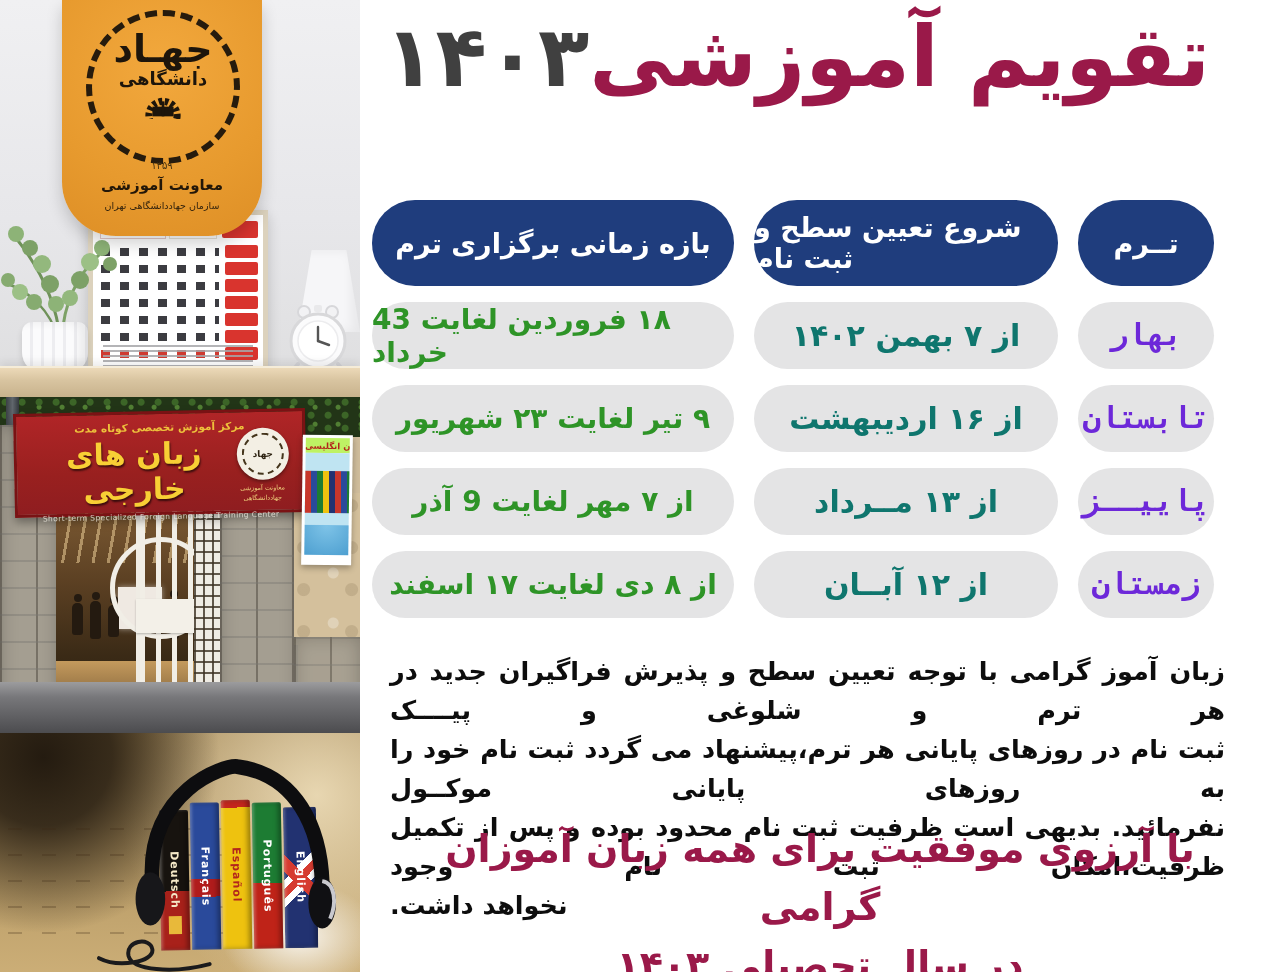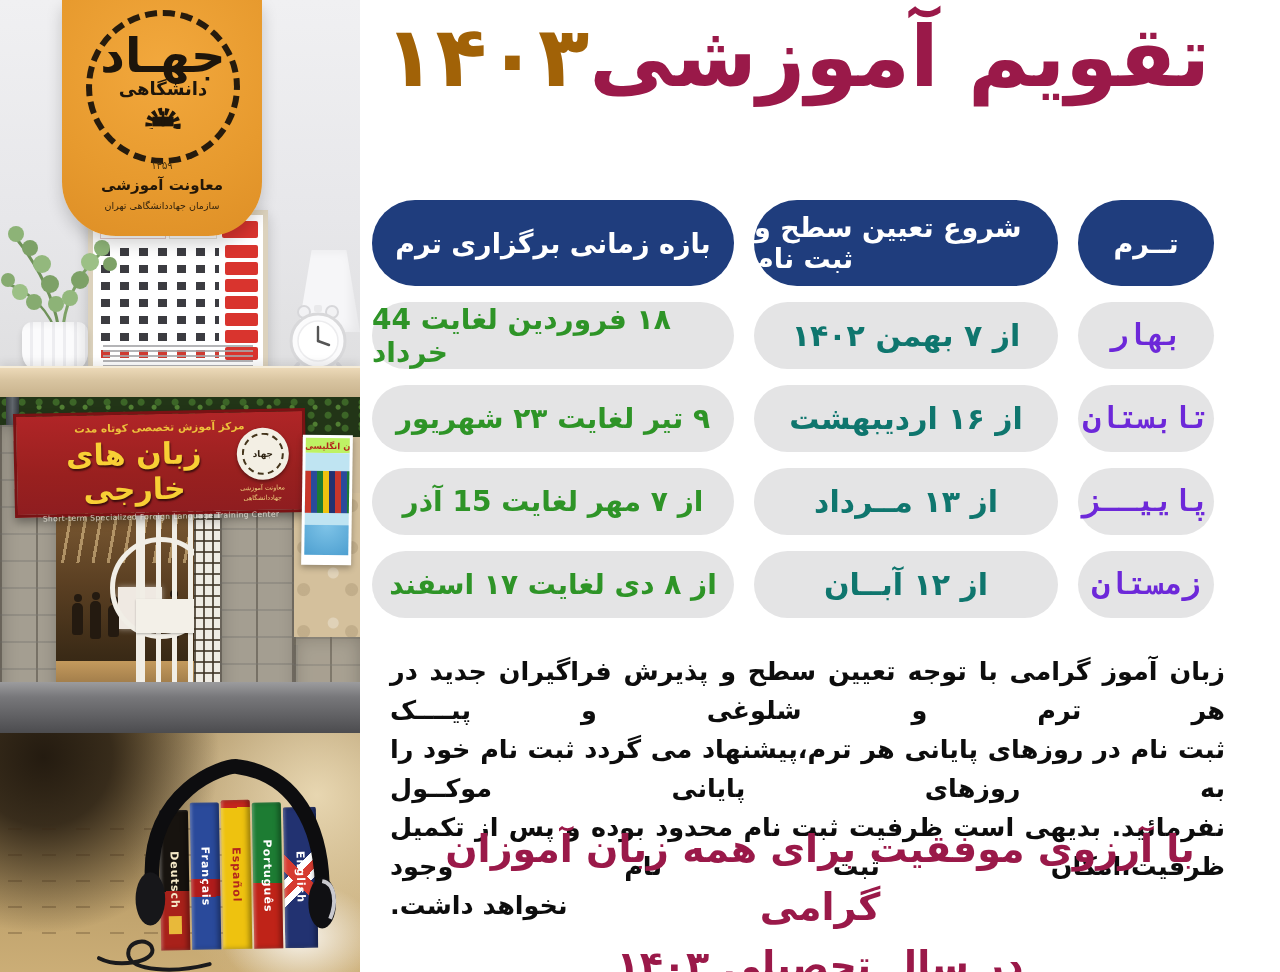--- a/index.html
+++ b/index.html
@@ -39,21 +39,21 @@
   .plant{position:absolute;left:-10px;top:200px;width:150px;height:140px;}
 
   .clock{position:absolute;left:286px;top:300px;width:64px;height:72px;}
 
   
   .badge{position:absolute;left:62px;top:0;width:200px;height:236px;
     background:radial-gradient(circle at 50% 28%,#f2a83d 0%,#e79a2e 60%,#de8f26 100%);
     border-radius:0 0 54px 54px;box-shadow:0 8px 16px rgba(0,0,0,.18);text-align:center;}
   .emblem{position:absolute;left:24px;top:10px;width:142px;height:142px;border:6px dashed #261b0d;
     border-radius:50%;display:flex;flex-direction:column;align-items:center;justify-content:flex-start;}
-  .emblem-l1{font-size:48px;font-weight:bold;color:#1d150b;line-height:1.05;margin-top:14px;}
+  .emblem-l1{font-size:38px;font-weight:bold;color:#1d150b;line-height:1.05;margin-top:14px;}
   .emblem-l2{font-size:18px;font-weight:bold;color:#1d150b;margin-top:-2px;}
   .badge-year{position:absolute;left:0;right:0;top:160px;font-size:10px;color:#46310f;}
   .badge-dept{position:absolute;left:0;right:0;top:176px;font-size:15px;font-weight:bold;color:#231708;}
   .badge-org{position:absolute;left:0;right:0;top:200px;font-size:9.5px;color:#33230d;}
 
   
   .scene-building{position:absolute;left:0;top:397px;width:360px;height:336px;background:#cfbc9b;overflow:hidden;}
   .foliage{position:absolute;left:0;top:0;width:360px;height:40px;background-color:#223517;
     background-image:radial-gradient(circle at 30% 40%,#3c6527 0 3px,transparent 4px),
       radial-gradient(circle at 70% 60%,#517f33 0 2px,transparent 3px);
@@ -143,21 +143,21 @@
     font-size:8.5px;font-weight:bold;color:#b3261c;overflow:hidden;white-space:nowrap;}
   .mp-books{height:72px;background-color:#bfe4f2;
     background-image:repeating-linear-gradient(90deg,#c8362b 0 6px,#2a4a9b 6px 12px,#1d7c33 12px 18px,#eec20f 18px 24px,#223271 24px 30px);
     background-position:0 18px;background-repeat:no-repeat;background-size:100% 42px;}
   .mp-bottom{height:30px;background:radial-gradient(circle at 50% 0,#7fc4e8,#4d9fd0);}
 
   
   .content{position:absolute;left:360px;top:0;width:920px;height:972px;direction:rtl;}
   .title-row{position:absolute;top:8px;right:70px;white-space:nowrap;font-weight:bold;font-size:84px;line-height:1.18;}
   .t-text{color:#9a1949;}
-  .t-year{color:#a16207;margin-top:24px;}
+  .t-year{color:#404040;margin-top:24px;}
   .subtitle{position:absolute;top:128px;right:10px;width:845px;text-align:center;
     font-size:29px;font-weight:bold;color:#9a1949;}
 
   .grid{position:absolute;top:200px;right:66px;display:grid;
     grid-template-columns:136px 304px 362px;grid-template-rows:86px repeat(4,67px);
     column-gap:20px;row-gap:16px;direction:rtl;}
   .pill{display:flex;align-items:center;justify-content:center;border-radius:44px;
     font-weight:bold;text-align:left;}
   .pill.hdr{background:#1f3d7d;color:#ffffff;font-size:27px;}
   .pill.cell{background:#e4e4e5;border-radius:34px;font-size:30px;}
@@ -328,29 +328,29 @@
 
 
     <div class="grid">
 
       <div class="pill hdr">تــرم</div>
       <div class="pill hdr">شروع تعیین سطح و ثبت نام</div>
       <div class="pill hdr">بازه زمانی برگزاری ترم</div>
 
       <div class="pill cell term">بهار</div>
       <div class="pill cell reg">از ۷ بهمن ۱۴۰۲</div>
-      <div class="pill cell period">۱۸ فروردین لغایت 44 خرداد</div>
+      <div class="pill cell period">۱۸ فروردین لغایت 43 خرداد</div>
 
       <div class="pill cell term">تابستان</div>
       <div class="pill cell reg">از ۱۶ اردیبهشت</div>
       <div class="pill cell period">۹ تیر لغایت ۲۳ شهریور</div>
 
       <div class="pill cell term">پاییــز</div>
       <div class="pill cell reg">از ۱۳ مــرداد</div>
-      <div class="pill cell period">از ۷ مهر لغایت 15 آذر</div>
+      <div class="pill cell period">از ۷ مهر لغایت 9 آذر</div>
 
       <div class="pill cell term">زمستان</div>
       <div class="pill cell reg">از ۱۲ آبــان</div>
       <div class="pill cell period">از ۸ دی لغایت ۱۷ اسفند</div>
     </div>
 
     <div class="notice">
       <div class="jline">زبان آموز گرامی با توجه تعیین سطح و پذیرش فراگیران جدید در هر ترم و شلوغی و پیــــک</div>
       <div class="jline">ثبت نام در روزهای پایانی هر ترم،پیشنهاد می گردد ثبت نام خود را به روزهای پایانی موکــول</div>
       <div class="jline">نفرمائید. بدیهی است ظرفیت ثبت نام محدود بوده و پس از تکمیل ظرفیت،امکان ثبت نام وجود</div>

